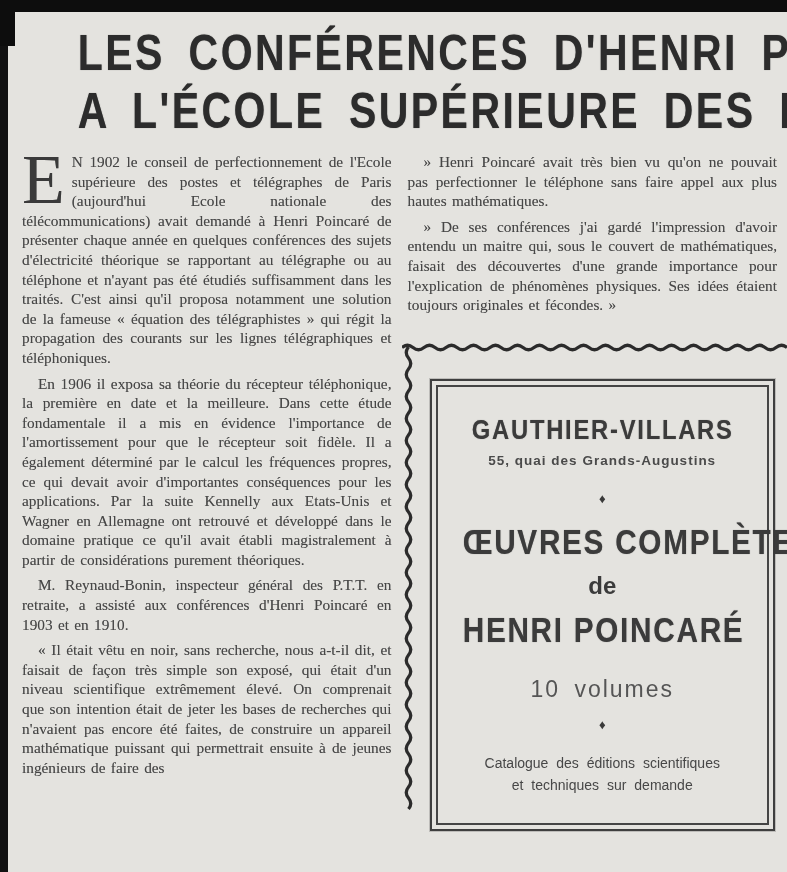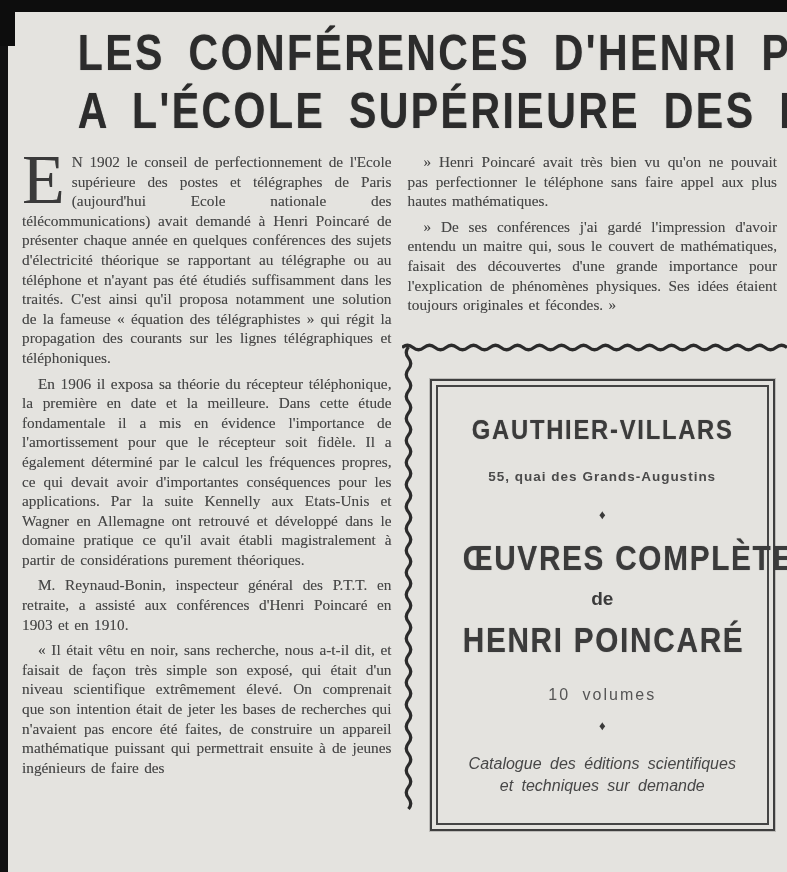--- a/index.html
+++ b/index.html
@@ -60,34 +60,34 @@
     font-family:"Liberation Sans", sans-serif;
     color:#3b3b3b;
   }
   .ad-publisher{
     margin-top:28px;
     font-weight:bold;font-size:27px;letter-spacing:2px;
     transform:scaleX(0.88);white-space:nowrap;
     text-shadow:0 0 1px rgba(40,40,40,.5);
   }
   .ad-address{font-weight:bold;font-size:13.5px;letter-spacing:1px;line-height:17px;color:#4a4a4a;}
-  .ad-address.first{margin-top:22px;}
+  .ad-address.first{margin-top:6px;}
   .ad-ornament{margin-top:22px;font-size:13px;color:#3a3a3a;}
   .ad-work-title{
     margin-top:16px;
     font-weight:bold;font-size:35px;letter-spacing:2px;
     transform:scaleX(0.85);white-space:nowrap;
     text-shadow:0 0 1px rgba(40,40,40,.55);
   }
-  .ad-connector{margin-top:10px;font-weight:bold;font-size:19px;}
+  .ad-connector{margin-top:10px;font-weight:bold;font-size:24px;}
   .ad-connector + .ad-work-title{margin-top:10px;}
-  .ad-volumes{margin-top:26px;font-size:16px;letter-spacing:2px;word-spacing:6px;color:#555;}
+  .ad-volumes{margin-top:26px;font-size:23px;letter-spacing:2px;word-spacing:6px;color:#555;}
   .ad-ornament.small{margin-top:14px;}
   .ad-catalog{
-    font-style:italic;font-size:16px;line-height:22px;
+    font-size:14px;line-height:22px;
     word-spacing:4px;color:#474747;
   }
   .ad-catalog.first{margin-top:20px;}
 </style>
 </head>
 <body>
 
 <div class="page">
   <div class="bar-top"></div>
   <div class="bar-left"></div>

